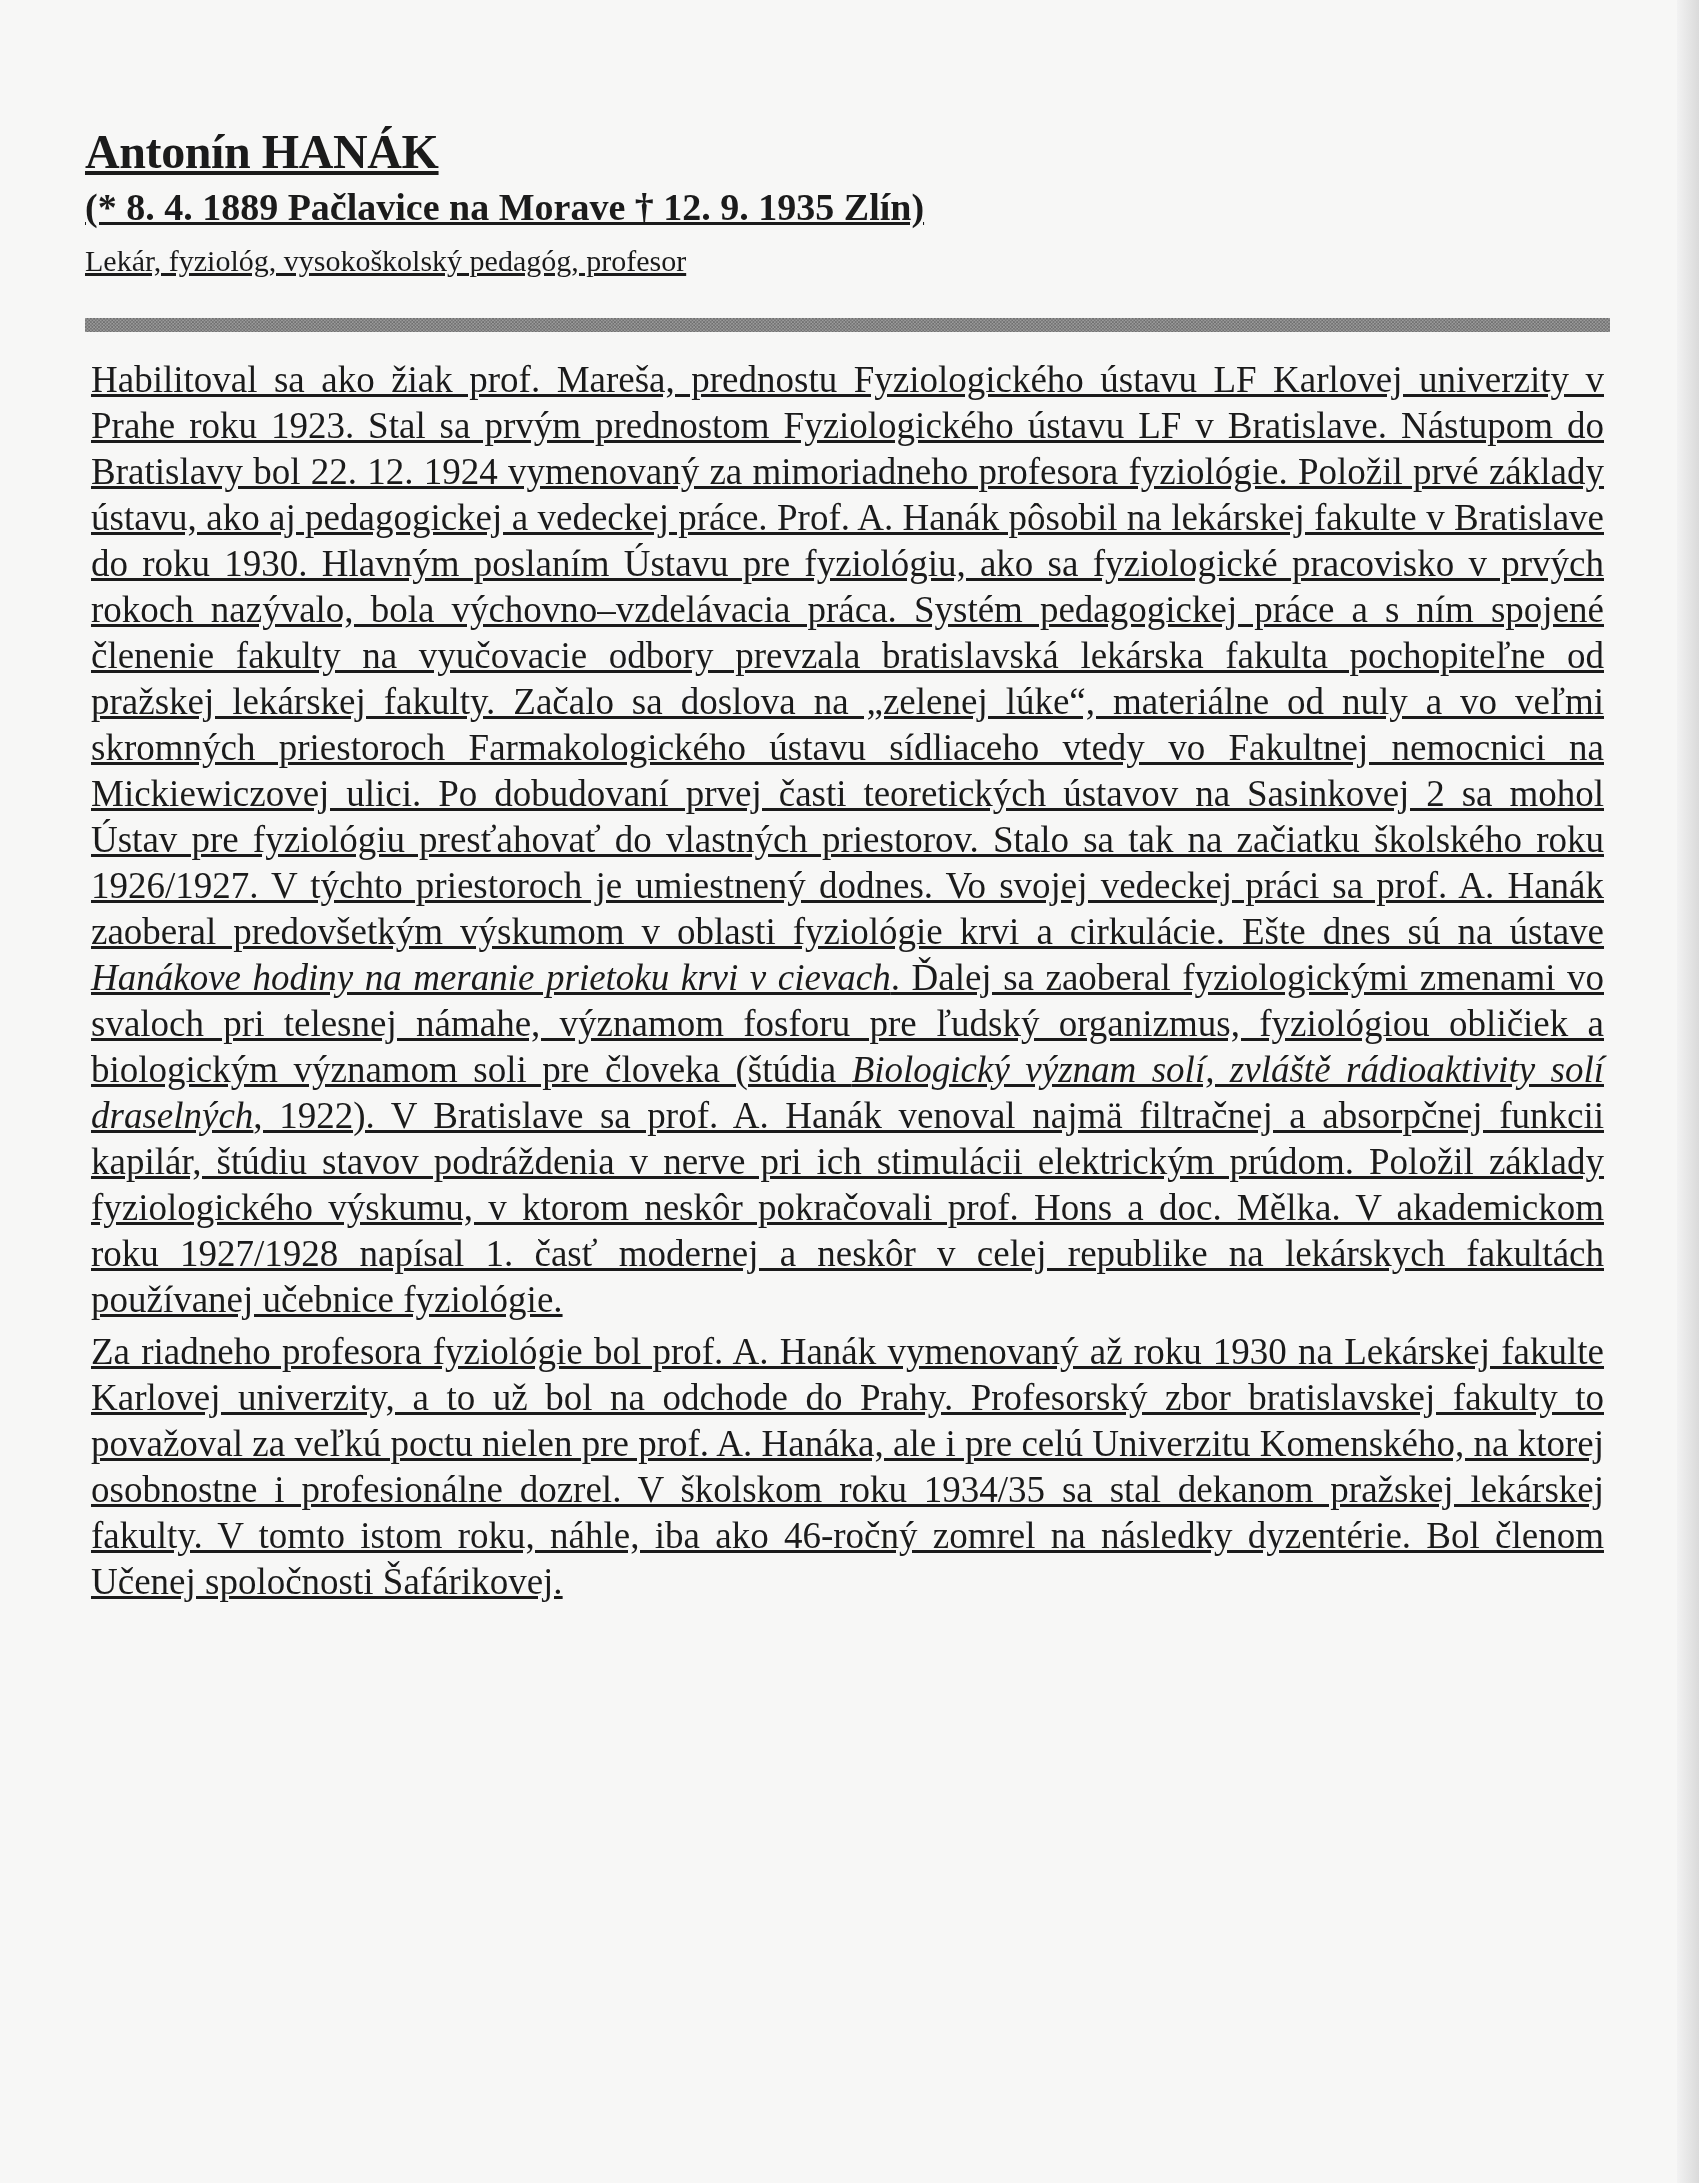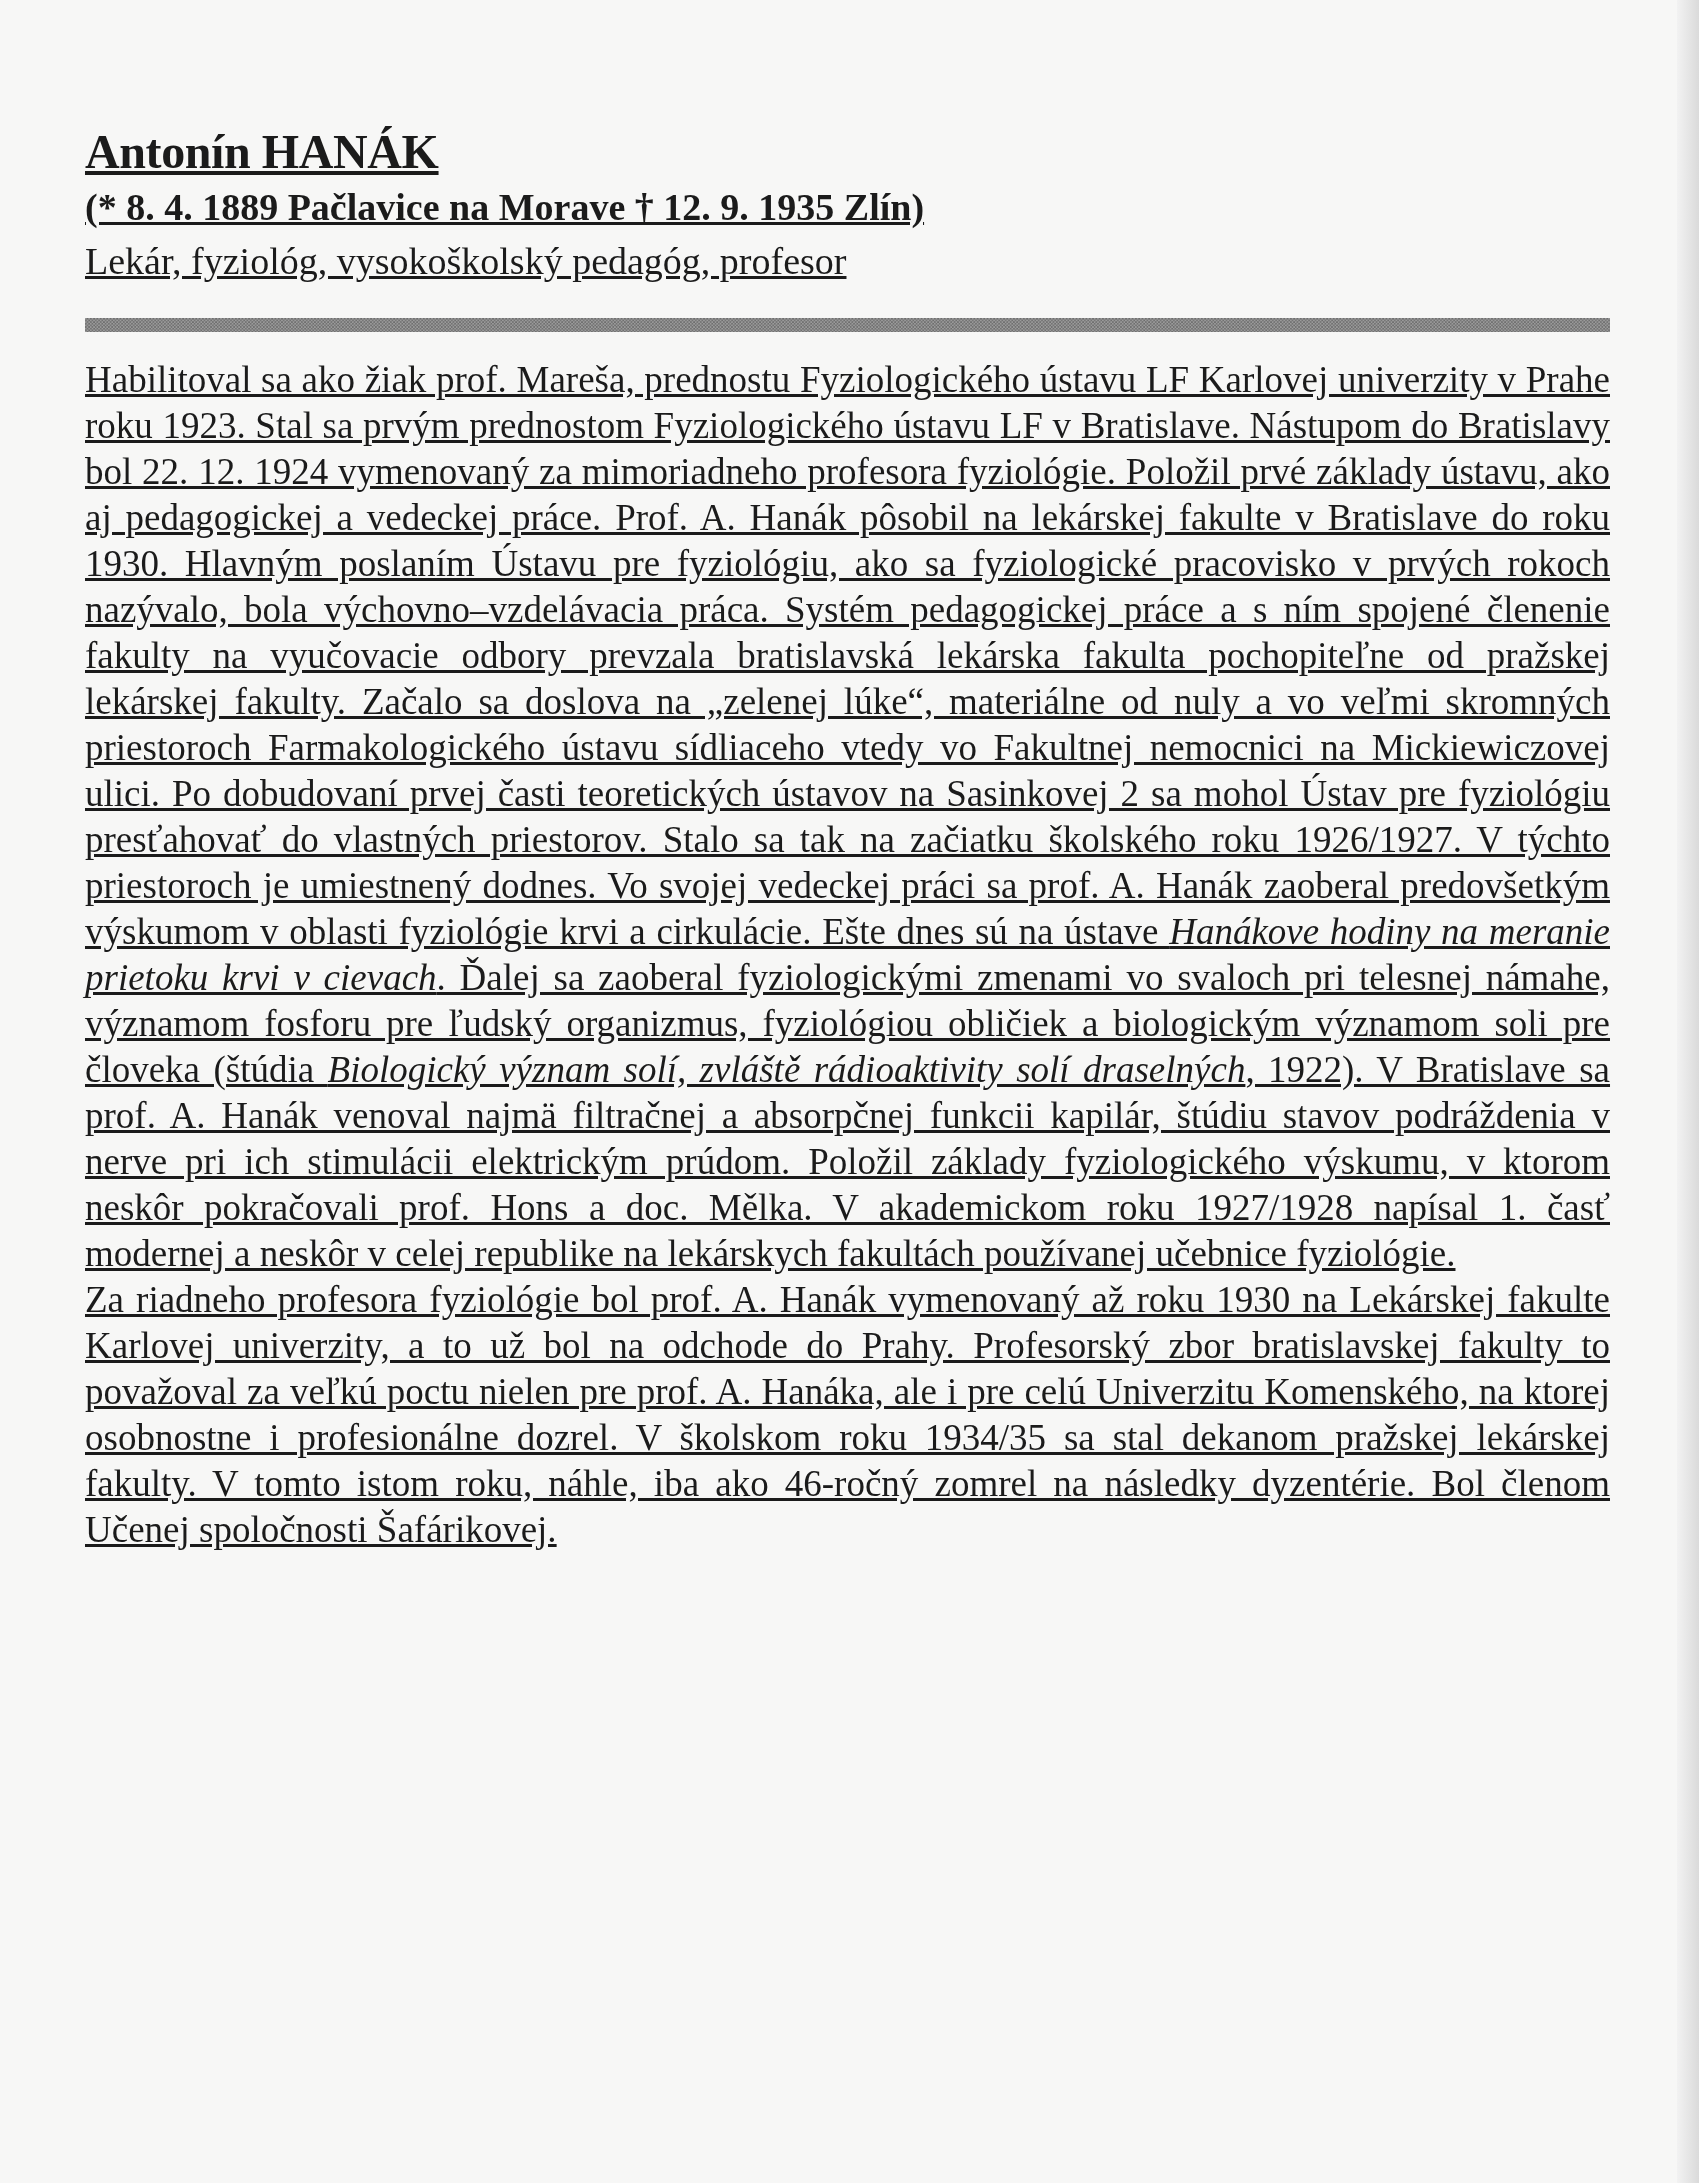--- a/index.html
+++ b/index.html
@@ -37,21 +37,21 @@
       margin: 0;
       letter-spacing: -0.4px;
     }
     .entry-dates {
       font-weight: bold;
       font-size: 38px;
       line-height: 54px;
       margin: 0;
     }
     .entry-role {
-      font-size: 38px;
+      font-size: 30px;
       line-height: 54px;
       margin: 0;
     }
     .separator {
       margin-top: 29.5px;
       height: 14.7px;
       width: 1525px;
       background-color: #9a9a9a;
       background-image:
         linear-gradient(45deg, #6d6d6d 25%, transparent 25%, transparent 75%, #6d6d6d 75%),
@@ -61,21 +61,21 @@
     }
     .body-text {
       margin-top: 24.6px;
       font-size: 37px;
       line-height: 46px;
       text-align: justify;
       text-align-last: left;
       hyphens: manual;
     }
     .body-text p {
-      margin: 0;
+      margin: 6px;
       text-indent: 0;
     }
     .body-text em {
       font-style: italic;
     }
   </style>
 </head>
 <body>
 
 <div class="right-shadow"></div>

